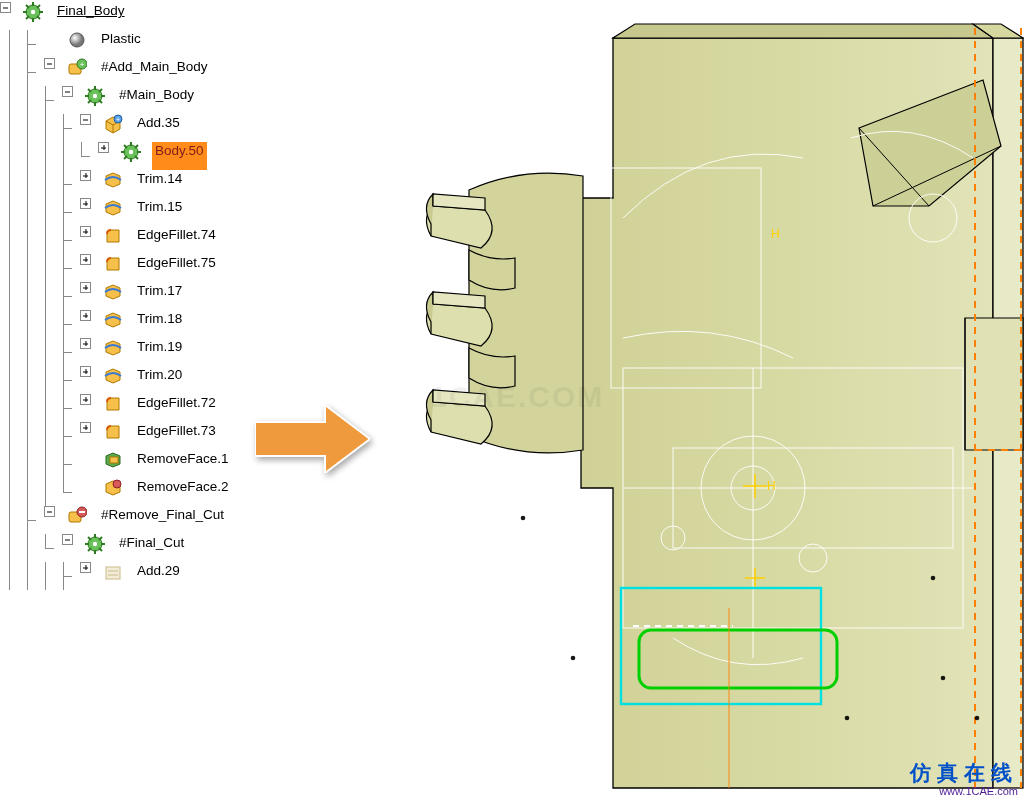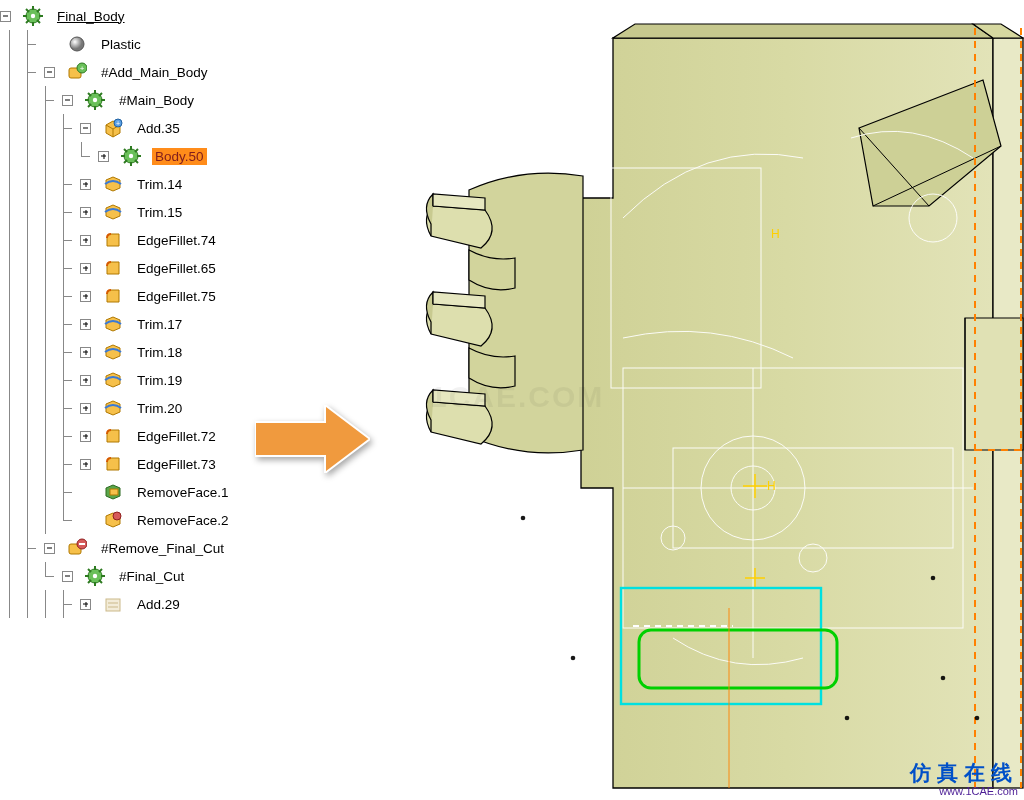--- a/index.html
+++ b/index.html
@@ -20,21 +20,20 @@
   .tree {
     width: 255px;
     padding: 2px 0 0 0;
     background: #fff;
     overflow: hidden;
     position: relative;
     z-index: 2;
   }
   .node {
     display: flex;
-    align-items: center;
     height: 28px;
     white-space: nowrap;
     position: relative;
     gap: 8px;
   }
   .node .twig {
     display: flex;
     align-items: center;
     height: 100%;
   }
@@ -333,36 +332,20 @@
             <span class="vline"></span>
             <span class="tee"></span>
           </span>
           <span class="toggle plus"></span>
           <span class="ico">
             <svg width="20" height="20">
               <path d="M4 16 L4 8 Q4 4 8 4 L16 4 L16 16 Z" fill="#f6c04a" stroke="#b07800"></path>
               <path d="M4 8 Q4 4 8 4" stroke="#d65a00" stroke-width="2" fill="none"></path>
             </svg>
           </span>
-          <span class="lbl">EdgeFillet.65</span>
-        </div>
-        <div class="node">
-          <span class="twig">
-            <span class="vline"></span>
-            <span class="vline"></span>
-            <span class="vline"></span>
-            <span class="tee"></span>
-          </span>
-          <span class="toggle plus"></span>
-          <span class="ico">
-            <svg width="20" height="20">
-              <path d="M4 16 L4 8 Q4 4 8 4 L16 4 L16 16 Z" fill="#f6c04a" stroke="#b07800"></path>
-              <path d="M4 8 Q4 4 8 4" stroke="#d65a00" stroke-width="2" fill="none"></path>
-            </svg>
-          </span>
           <span class="lbl">EdgeFillet.75</span>
         </div>
         <div class="node">
           <span class="twig">
             <span class="vline"></span>
             <span class="vline"></span>
             <span class="vline"></span>
             <span class="tee"></span>
           </span>
           <span class="toggle plus"></span>

